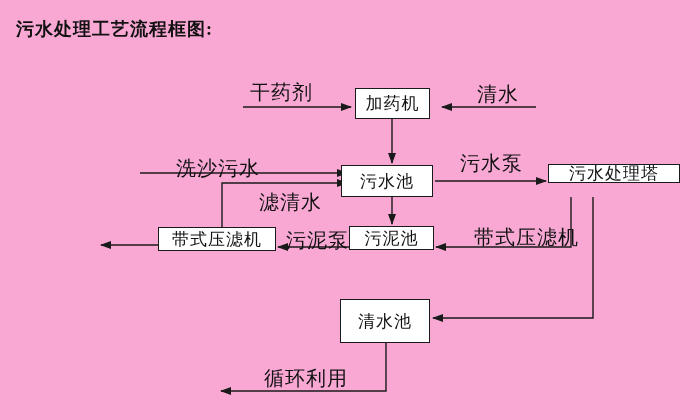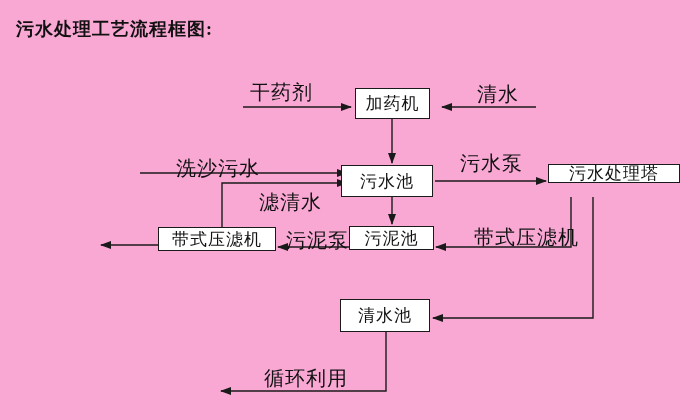--- a/index.html
+++ b/index.html
@@ -89,21 +89,21 @@
     <path d="M593,197 L593,318 L433,318" fill="none" stroke="#1a1a1a" stroke-width="1.4" marker-end="url(#arrow)"></path>
 
     <path d="M386,332 L386,391 L221,391" fill="none" stroke="#1a1a1a" stroke-width="1.4" marker-end="url(#arrow)"></path>
   </svg>
 
   <div class="node" style="left:355px; top:88px;  width:75px;  height:31px;">加药机</div>
   <div class="node" style="left:341px; top:165px; width:92px;  height:32px;">污水池</div>
   <div class="node" style="left:548px; top:164px; width:132px; height:19px;">污水处理塔</div>
   <div class="node" style="left:349px; top:226px; width:85px;  height:24px;">污泥池</div>
   <div class="node" style="left:158px; top:227px; width:118px; height:24px;">带式压滤机</div>
-  <div class="node" style="left:340px; top:299px; width:90px;  height:33px;">清水池</div>
+  <div class="node" style="left:340px; top:299px; width:90px;  height:44px;">清水池</div>
 
   <span class="edge-label" style="left:250px; top:79px;">干药剂</span>
   <span class="edge-label" style="left:477px; top:81px;">清水</span>
   <span class="edge-label" style="left:176px; top:155px;">洗沙污水</span>
   <span class="edge-label" style="left:259px; top:189px;">滤清水</span>
   <span class="edge-label" style="left:452px; top:150px;margin-left:8px;">污水泵</span>
   <span class="edge-label" style="left:474px; top:224px;">带式压滤机</span>
   <span class="edge-label" style="left:286px; top:227px;">污泥泵</span>
   <span class="edge-label" style="left:264px; top:365px;">循环利用</span>
 

